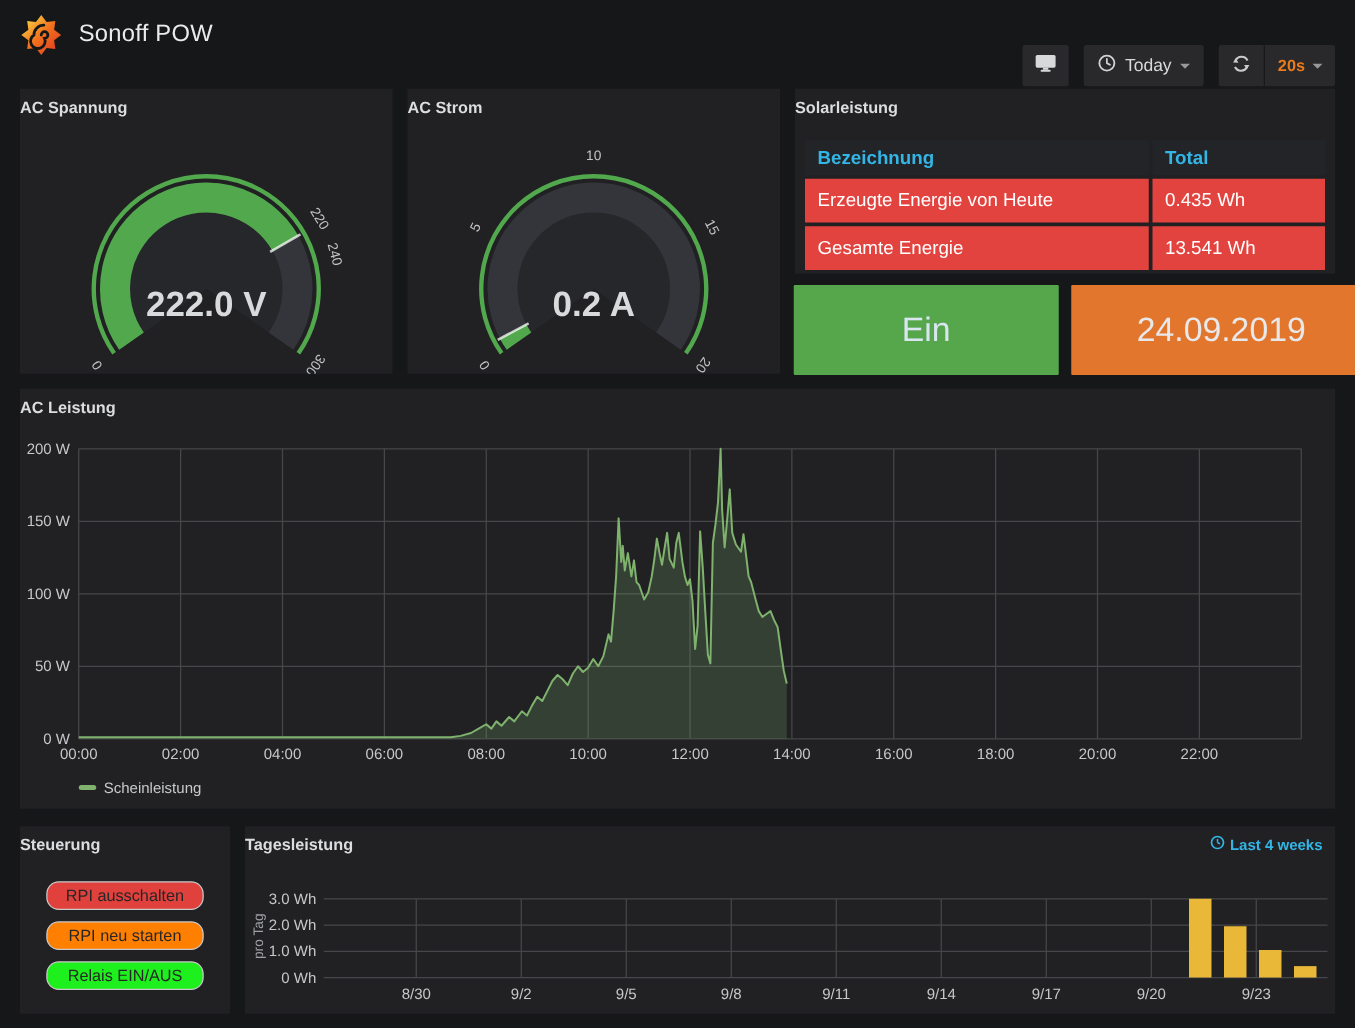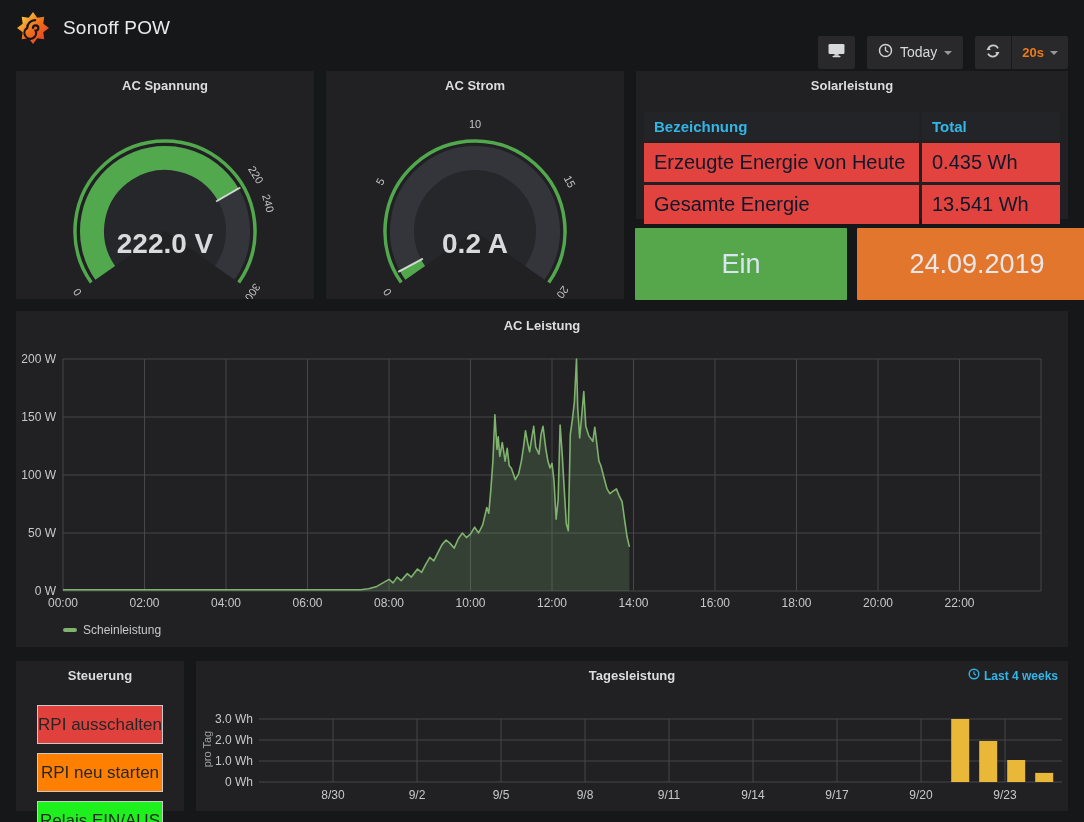--- a/index.html
+++ b/index.html
@@ -17,51 +17,51 @@
   .hbtn{display:flex;align-items:center;gap:7px;background:#29292c;border:none;border-radius:2px;
         color:#d8d9da;font-size:14px;padding:0 11px;cursor:pointer;font-family:inherit;}
   .hbtn.icon-only{padding:0 10px;}
   .refresh-group{display:flex;align-items:stretch;background:#29292c;border-radius:2px;}
   .refresh-group .seg{display:flex;align-items:center;gap:6px;padding:0 10px;background:transparent;border:none;cursor:pointer;color:#d8d9da;font-family:inherit;}
   .vdiv{width:1px;background:#19191b;}
   .interval-label{color:#eb7b1a;font-size:13px;font-weight:700;}
   .caret{width:0;height:0;border-left:4px solid transparent;border-right:4px solid transparent;border-top:4px solid #97989a;margin-top:1px;}
   
   .panel{position:absolute;background:#212124;border:1px solid #161718;box-sizing:border-box;}
-  .panel-title{position:absolute;left:0;right:0;top:7px;text-align:center;font-size:13px;font-weight:600;color:#dcdddf;cursor:pointer;z-index:3;}
+  .panel-title{position:absolute;left:0;right:0;top:7px;text-align:left;font-size:13px;font-weight:600;color:#dcdddf;cursor:pointer;z-index:3;}
   #p-spannung{left:15px;top:70px;width:300px;height:230px;}
   #p-strom{left:325px;top:70px;width:300px;height:230px;}
   #p-solar{left:635px;top:70px;width:434px;height:150px;}
   #p-leistung{left:15px;top:310px;width:1054px;height:338px;}
   #p-steuerung{left:15px;top:660px;width:170px;height:152px;}
   #p-tages{left:195px;top:660px;width:874px;height:152px;}
   .gauge-host{position:absolute;left:0;top:28px;right:0;bottom:0;}
   
   .solar-table{position:absolute;left:5px;top:38px;width:422px;border-collapse:separate;border-spacing:3px;}
   .solar-table th{background:#232428;color:#33b5e5;font-size:15px;font-weight:700;text-align:left;padding:5px 10px;height:18px;}
   .solar-table th.c2{width:118px;}
-  .solar-table td{background:#e2433e;color:#0f172a;font-size:20px;padding:8px 10px;height:19px;}
+  .solar-table td{background:#e2433e;color:#ffffff;font-size:15px;padding:8px 10px;height:19px;}
   
   .tile{position:absolute;top:228px;height:72px;display:flex;align-items:center;justify-content:center;
         font-size:27px;font-weight:500;border-radius:1px;cursor:pointer;}
   #tile-state{left:635px;width:212px;background:#56a64b;color:#d9e6f2;}
   #tile-date{left:857px;width:240px;background:#e2762d;color:#e8e8ea;}
   
   .chart-host{position:absolute;left:0;top:0;right:0;bottom:0;}
   .legend{position:absolute;left:47px;bottom:10px;display:flex;align-items:center;gap:6px;z-index:3;}
   .legend-swatch{width:14px;height:4px;border-radius:2px;background:#7eb26d;}
   .legend-label{font-size:12px;color:#c7c8c9;cursor:pointer;}
   .ylabel-rot{position:absolute;left:-24px;top:82px;width:70px;text-align:center;transform:rotate(-90deg);
               font-size:11px;color:#9fa1a4;z-index:3;}
   .range-link{position:absolute;right:10px;top:7px;display:flex;align-items:center;gap:4px;
               color:#33b5e5;font-size:12px;font-weight:600;cursor:pointer;z-index:3;}
   
   .ctl-col{position:absolute;left:0;top:44px;width:100%;display:flex;flex-direction:column;align-items:center;gap:9px;}
-  .ctl-btn{width:126px;height:39px;border:1px solid #c9c9c9;border-radius:0;font-family:inherit;
-           font-size:17px;color:#262626;cursor:pointer;padding:0;line-height:21px;}
+  .ctl-btn{width:126px;height:23px;border:1px solid #c9c9c9;border-radius:10px;font-family:inherit;
+           font-size:13px;color:#262626;cursor:pointer;padding:0;line-height:21px;}
   .ctl-btn.b0{background:#e0413d;}
   .ctl-btn.b1{background:#ff8000;text-align:center;}
   .ctl-btn.b2{background:#1ef01e;}
   svg text{font-family:"Liberation Sans","DejaVu Sans",sans-serif;}
 </style>
 </head>
 <body>
 
 <div class="header">
   <div class="logo">

